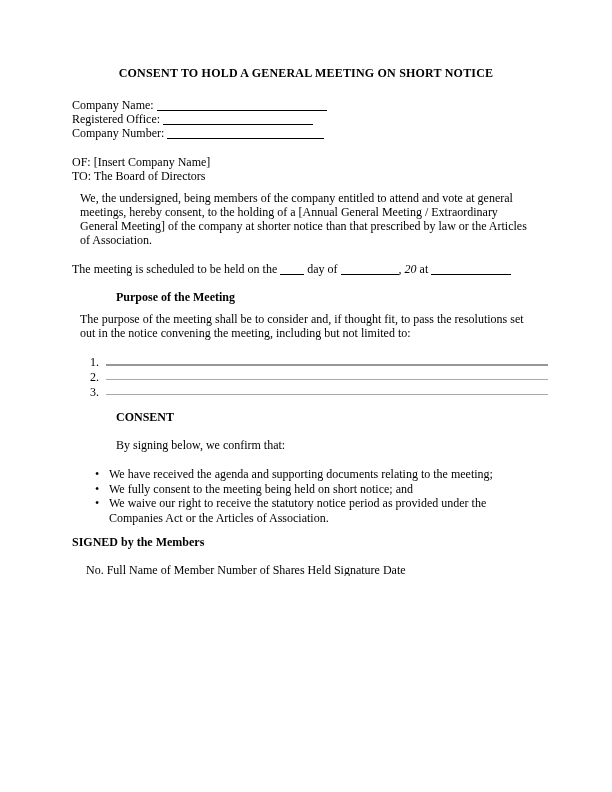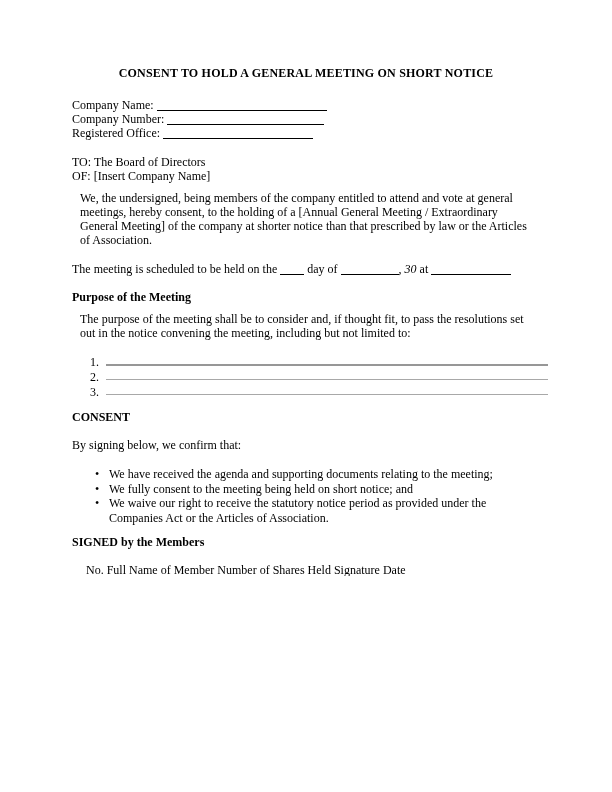--- a/index.html
+++ b/index.html
@@ -22,21 +22,21 @@
   }
   .bl-name   { width:170px; }
   .bl-number { width:157px; }
   .bl-office { width:150px; }
   .bl-day    { width:24px; }
   .bl-month  { width:58px; }
   .bl-time   { width:80px; }
   .bl-venue  { width:172px; }
   .bl-dday   { width:22px; }
   .bl-dmonth { width:64px; }
-  .block-gap-sm { margin-top:14px; }
+  .block-gap-sm { margin-top:14px;margin-left:44px; }
   .block-gap-md { margin-top:15px; }
   .para { margin:8px; }
   .bold { font-weight:bold; }
   .italic { font-style:italic; }
   .purpose-list { margin:15px 0 0 18px; }
   .pitem { display:flex; align-items:flex-start; line-height:15px; margin-right:-8px; }
   .pnum { width:16px; flex:0 0 auto; }
   .pline { flex:1 1 auto; height:9px; border-bottom:1px solid #a8a8a8; }
   .pline-first { border-bottom:2px solid #979797; }
   .bullets { margin-top:15px; }
@@ -50,33 +50,33 @@
 </style>
 </head>
 <body>
 
 <div class="page">
 
   <div class="doc-title">CONSENT TO HOLD A GENERAL MEETING ON SHORT NOTICE</div>
 
   <div>
     <div class="field-row"><span>Company Name:</span> <span class="blank bl-name"></span></div>
+    <div class="field-row"><span>Registered Office:</span> <span class="blank bl-office"></span></div>
     <div class="field-row"><span>Company Number:</span> <span class="blank bl-number"></span></div>
-    <div class="field-row"><span>Registered Office:</span> <span class="blank bl-office"></span></div>
   </div>
 
   <div class="block-gap-md">
+    <div>OF: [Insert Company Name]</div>
     <div>TO: The Board of Directors</div>
-    <div>OF: [Insert Company Name]</div>
   </div>
 
   <p class="para block-gap-sm">We, the undersigned, being members of the company entitled to attend and vote at general meetings, hereby consent, to the holding of a [Annual General Meeting / Extraordinary General Meeting] of the company at shorter notice than that prescribed by law or the Articles of Association.</p>
 
   <div class="block-gap-md">
-    <div><span>The meeting is scheduled to be held on the</span> <span class="blank bl-day"></span> <span>day of</span> <span class="blank bl-month"></span><span>,</span> <span class="italic">30</span> <span>at</span> <span class="blank bl-time"></span></div>
+    <div><span>The meeting is scheduled to be held on the</span> <span class="blank bl-day"></span> <span>day of</span> <span class="blank bl-month"></span><span>,</span> <span class="italic">20</span> <span>at</span> <span class="blank bl-time"></span></div>
   </div>
 
   <div class="bold block-gap-sm">Purpose of the Meeting</div>
 
   <p class="para block-gap-sm">The purpose of the meeting shall be to consider and, if thought fit, to pass the resolutions set out in the notice convening the meeting, including but not limited to:</p>
 
   <div class="purpose-list">
     <div class="pitem">
         <span class="pnum">1.</span>
         <span class="pline pline-first"></span>

